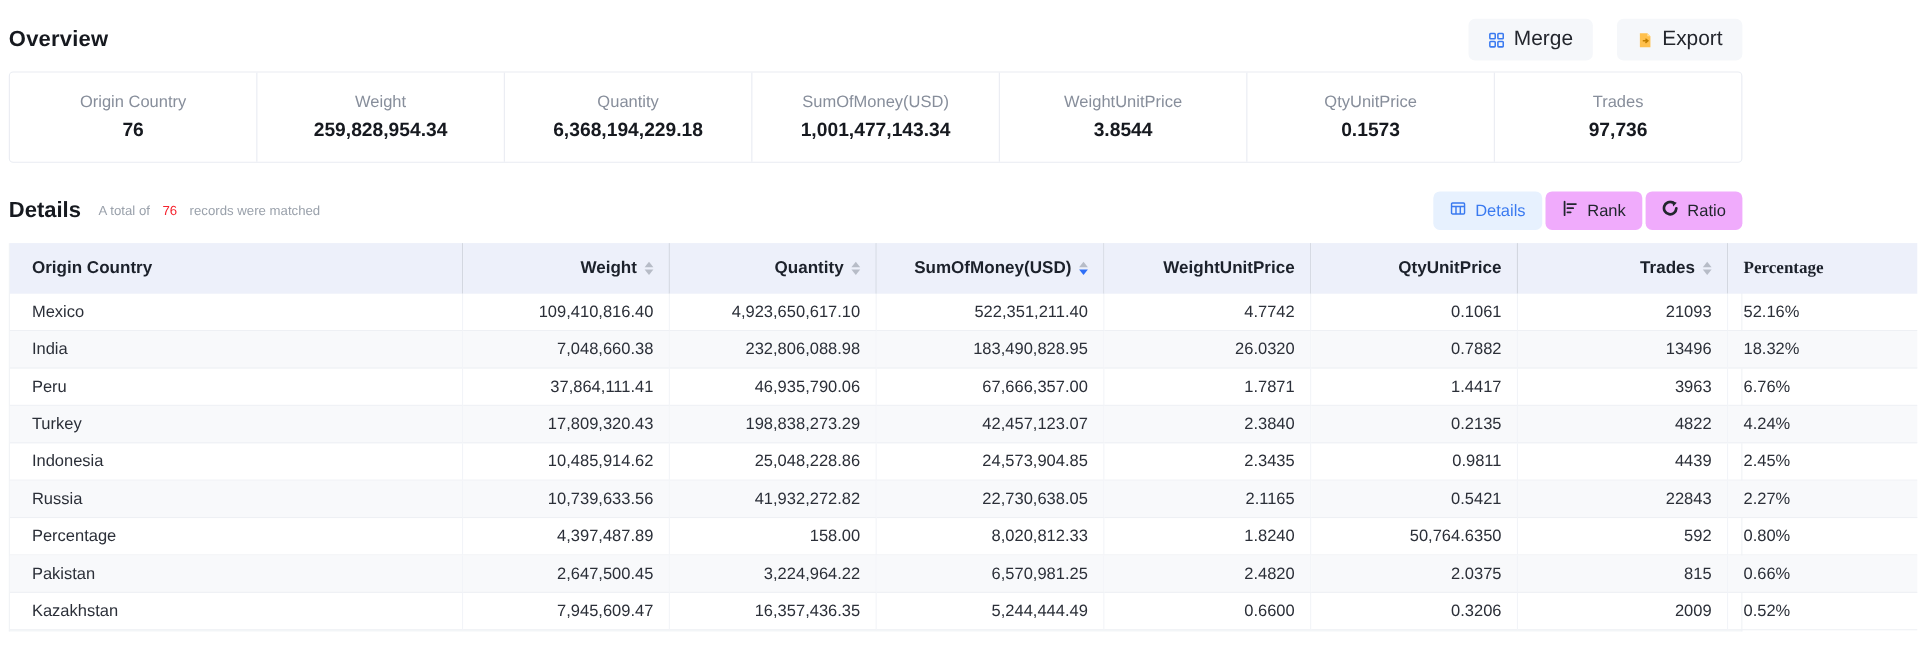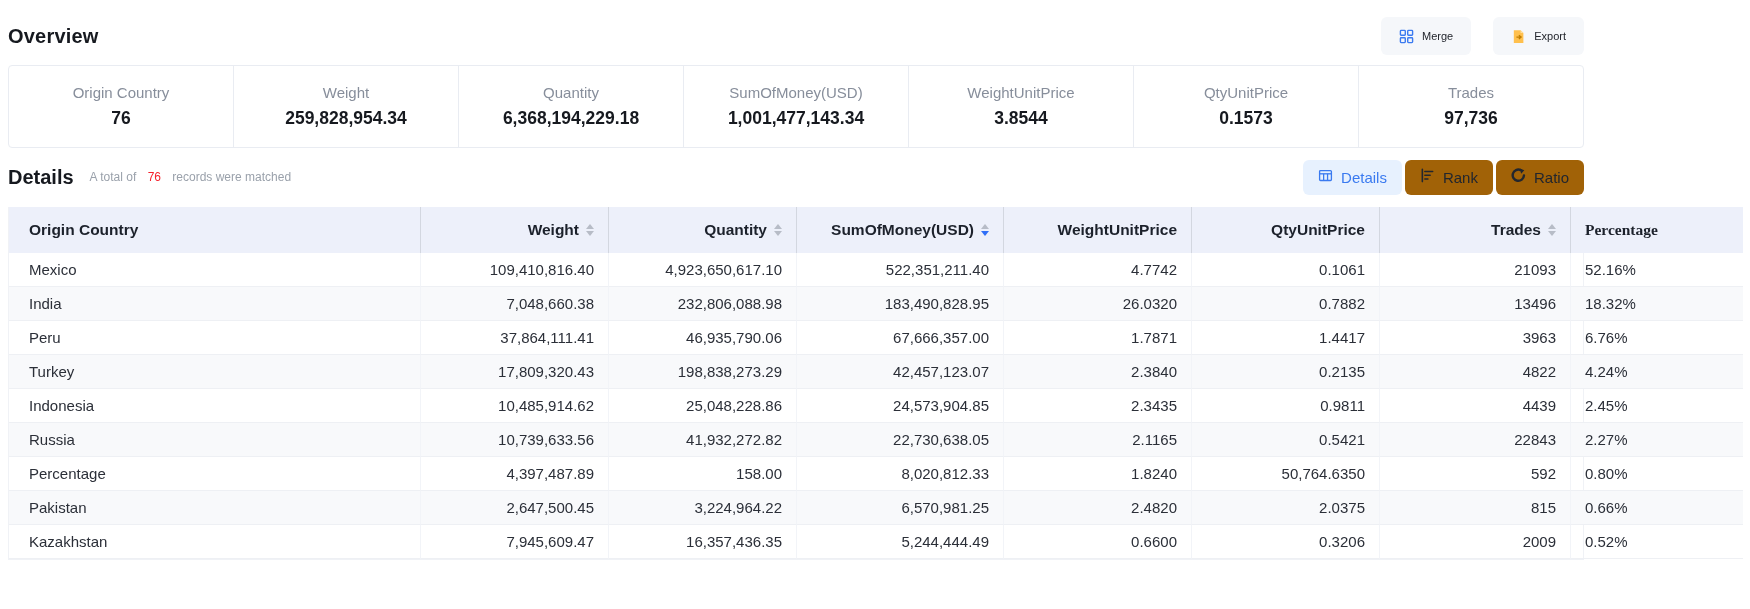--- a/index.html
+++ b/index.html
@@ -6,41 +6,41 @@
   html,body { width:1750px; height:609px; background:#fff; overflow:hidden;
     font-family:"Liberation Sans", sans-serif; color:#23262d; }
   .page { padding:0 8px; width:1592px; }
 
   
   .topbar { display:flex; justify-content:space-between; align-items:center;
     padding-top:16px; height:56px; }
   .page-title { font-size:20px; font-weight:bold; color:#16191f; letter-spacing:.2px; }
   .topbar-actions { display:flex; gap:22px; }
   .tool-btn { display:flex; align-items:center; gap:8px; height:38px; padding:0 18px;
-    background:#f5f7fa; border:none; border-radius:6px; font-size:11px; color:#23262d;
+    background:#f5f7fa; border:none; border-radius:6px; font-size:19px; color:#23262d;
     font-family:inherit; cursor:pointer; }
   .tool-btn svg { display:block; }
 
   
   .overview-card { margin-top:9px; border:1px solid #e9ecf2; border-radius:4px;
     display:flex; height:83px; align-items:stretch; background:#fff; }
   .stat { flex:1; display:flex; flex-direction:column; justify-content:center;
     align-items:center; border-right:1px solid #e9ecf2; padding:6px 4px; }
   .stat:last-child { border-right:none; }
   .stat-label { font-size:15px; color:#878e9b; }
   .stat-value { margin-top:7px; font-size:17.5px; font-weight:bold; color:#16191f; }
 
   
-  .details-bar { margin-top:11px; display:flex; align-items:center; height:36px; }
+  .details-bar { margin-top:25px; display:flex; align-items:center; height:36px; }
   .details-title { font-size:20px; font-weight:bold; color:#16191f; }
   .records-summary { margin-left:16px; font-size:12px; color:#9aa1ab; }
   .records-summary .count { color:#f5222d; margin:0 8px; }
   .view-switch { margin-left:auto; display:flex; gap:3px; }
   .view-btn { display:flex; align-items:center; gap:8px; height:35px; padding:0 15px;
-    border:none; border-radius:6px; background:#a16207; font-size:15px; color:#22262e;
+    border:none; border-radius:6px; background:#f0abfc; font-size:15px; color:#22262e;
     font-family:inherit; cursor:pointer; }
   .view-btn.active { background:#e7f1fe; color:#3a7af0; }
 
   
   .table-wrap { margin-top:12px; border-left:1px solid #f0f2f6;
     border-right:1px solid #f0f2f6; border-bottom:1px solid #f0f2f6; }
   table { width:1734px; table-layout:fixed; border-collapse:separate; border-spacing:0; }
   thead th { background:#edf0fa; height:46px; font-size:15.5px; font-weight:bold;
     color:#1c212b; border-right:1px solid #d3d7e0; padding:0 14px; }
   thead th:last-child { border-right:none;font-family:Liberation Serif, serif; }

